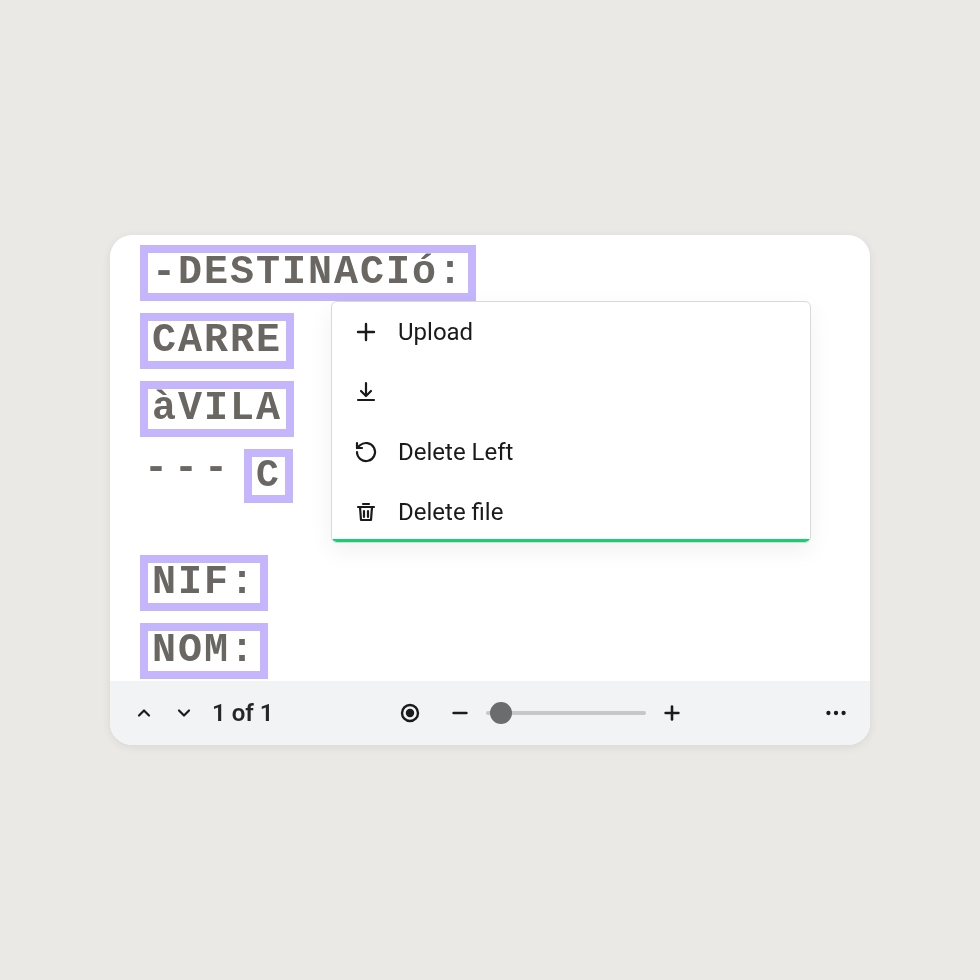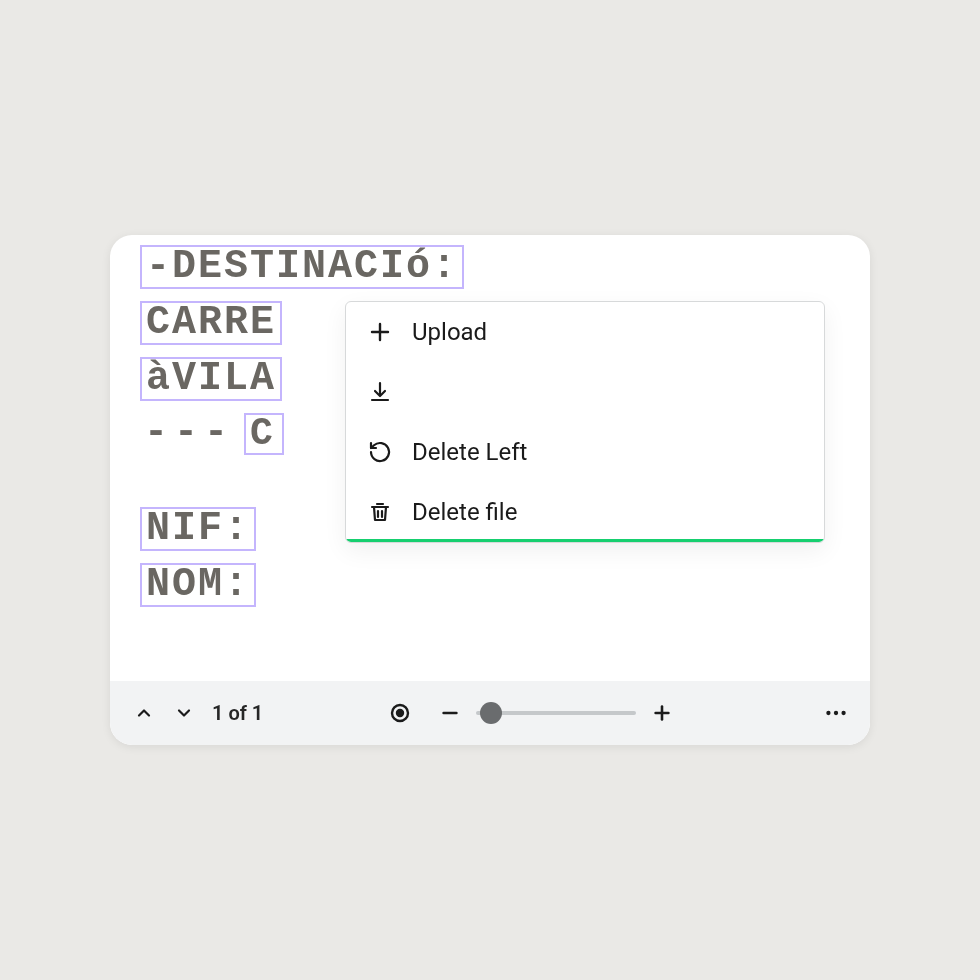--- a/index.html
+++ b/index.html
@@ -32,21 +32,21 @@
     font-family: "Courier New", monospace;
     font-weight: 600;
     font-size: 40px;
     line-height: 1.0;
     color: #6a6762;
     letter-spacing: 2px;
   }
   .ocr-row { display: flex; gap: 6px; align-items: flex-start; margin-bottom: 12px; }
   .ocr-box {
     display: inline-block;
-    border: 2px solid #c4b5fd;
+    border: 8px solid #c4b5fd;
     padding: 0 4px;
   }
   .small-box { font-size: 38px; }
   .dashes { color:#6a6762; display:inline-block; padding:0 4px; letter-spacing: 6px; }
   .spacer { height: 40px; }
 
   
   .toolbar {
     height: 64px;
     background: #f2f3f4;
@@ -58,21 +58,21 @@
     border-bottom-right-radius: 22px;
   }
   .tb-btn {
     width: 32px; height: 32px;
     display: flex; align-items: center; justify-content: center;
     color: #1b1b1b;
     cursor: pointer;
   }
   .tb-btn svg { display: block; }
   .page-label {
-    font-size: 20px;
+    font-size: 24px;
     font-weight: 600;
     color: #262626;
     margin: 0 10px 0 4px;
   }
   .tb-gap { width: 95px; }
   .zoom-area {
     display: flex; align-items: center; gap: 10px;
     margin-left: 10px;
   }
   .track {
@@ -83,21 +83,21 @@
     width: 22px; height: 22px; border-radius: 50%;
     background: #6a6c6e;
     position: absolute; top: 50%; left: 4px; transform: translateY(-50%);
   }
   .spacer-flex { flex: 1; }
 
   
   .menu {
     position: absolute;
     top: 66px;
-    left: 235px;
+    left: 221px;
     width: 480px;
     background: #fff;
     border: 1px solid #d7d9da;
     border-radius: 6px;
     box-shadow: 0 8px 24px rgba(0,0,0,0.06);
     overflow: hidden;
   }
   .menu::after{
     content:"";
     position:absolute; left:0; right:0; bottom:0; height:3px;

